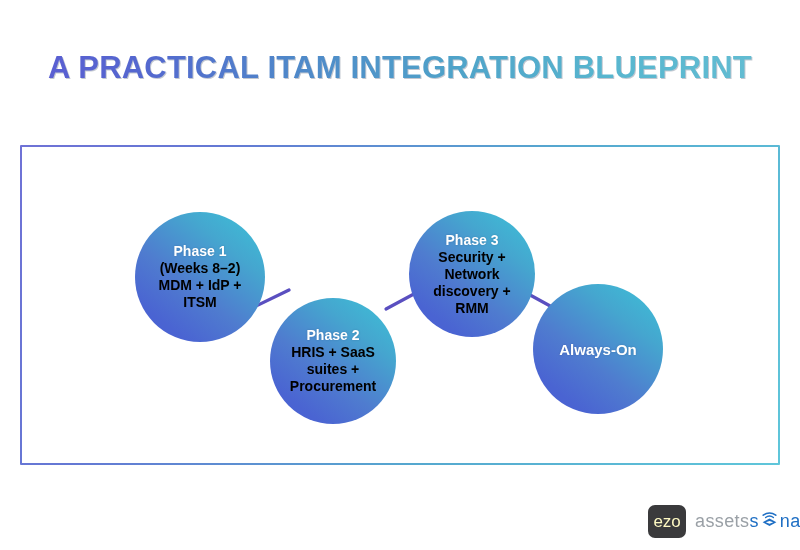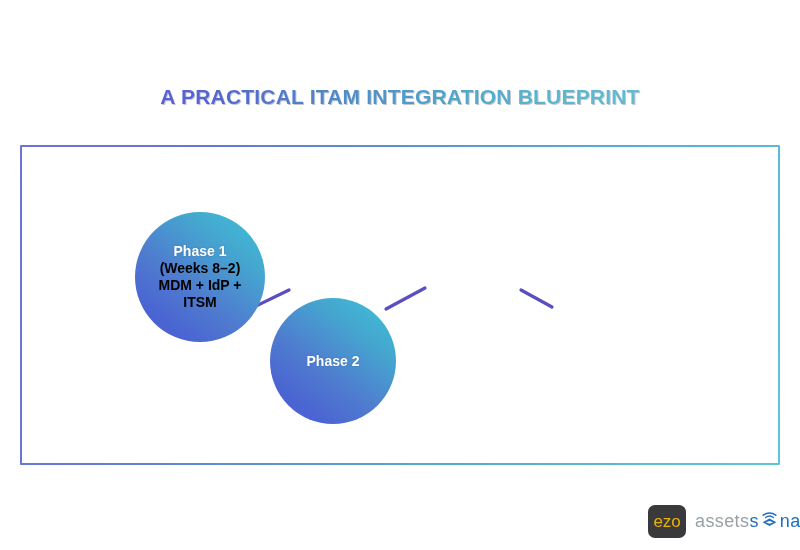--- a/index.html
+++ b/index.html
@@ -19,37 +19,36 @@
   .title-wrap {
     position: absolute;
     left: 0;
     top: 50px;
     width: 800px;
     text-align: center;
   }
   .title {
     display: inline-block;
     font-family: "Liberation Sans", sans-serif;
-    font-size: 21px;
+    font-size: 31px;
     font-weight: bold;
     letter-spacing: 0.2px;
     white-space: nowrap;
     background-image: linear-gradient(90deg,
         #5a5fd2 0%,
         #5468cf 14%,
         #4f87c9 34%,
         #4fa3c9 58%,
         #58b6cf 80%,
         #62bcd2 100%);
     -webkit-background-clip: text;
     background-clip: text;
     color: transparent;
     -webkit-text-fill-color: transparent;
     filter: drop-shadow(1.5px 1.5px 0.6px rgba(120,130,150,0.45));
-    margin-top: 35px;
   }
 
   
   .frame {
     position: absolute;
     left: 20px;
     top: 145px;
     width: 760px;
     height: 320px;
     box-sizing: border-box;
@@ -129,21 +128,21 @@
   .logo-mark {
     width: 38px;
     height: 33px;
     border-radius: 7px;
     background: #3a3a3c;
     display: flex;
     align-items: center;
     justify-content: center;
   }
   .logo-mark-text {
-    color: #eab308;
+    color: #fef9c3;
     font-size: 17px;
     font-weight: 500;
     letter-spacing: -0.2px;
     line-height: 1;
     font-family: "Liberation Sans", sans-serif;
   }
   .logo-word {
     display: flex;
     align-items: center;
     margin-left: 9px;
@@ -190,23 +189,36 @@
 
   <div class="node" style="left:135px; top:200px; width:130px; height:130px;">
     <div class="node-title">Phase 1</div>
     <div class="node-body">(Weeks 8–2)
 MDM + IdP +
 ITSM</div>
   </div>
 
   <div class="node" style="left:270px; top:286px; width:126px; height:126px;">
     <div class="node-title">Phase 2</div>
-  </div>
-
-
+    <div class="node-body">HRIS + SaaS
+suites +
+Procurement</div>
+  </div>
+
+  <div class="node" style="left:409px; top:199px; width:126px; height:126px;">
+    <div class="node-title">Phase 3</div>
+    <div class="node-body">Security +
+Network
+discovery +
+RMM</div>
+  </div>
+
+  <div class="node" style="left:533px; top:272px; width:130px; height:130px;">
+    <div class="node-title solo">Always-On</div>
+  </div>
 
 </div>
 
 <div class="logo">
   <div class="logo-mark">
     <span class="logo-mark-text">ezo</span>
   </div>
   <div class="logo-word">
     <span class="logo-assets">assets</span>
     <span class="logo-s">s</span>

